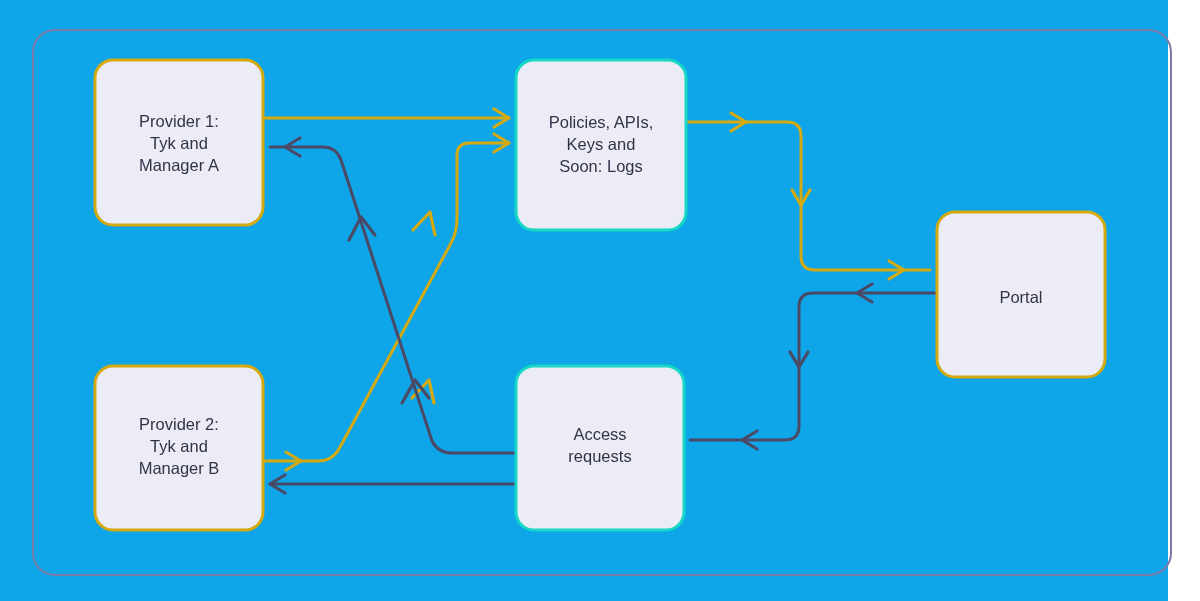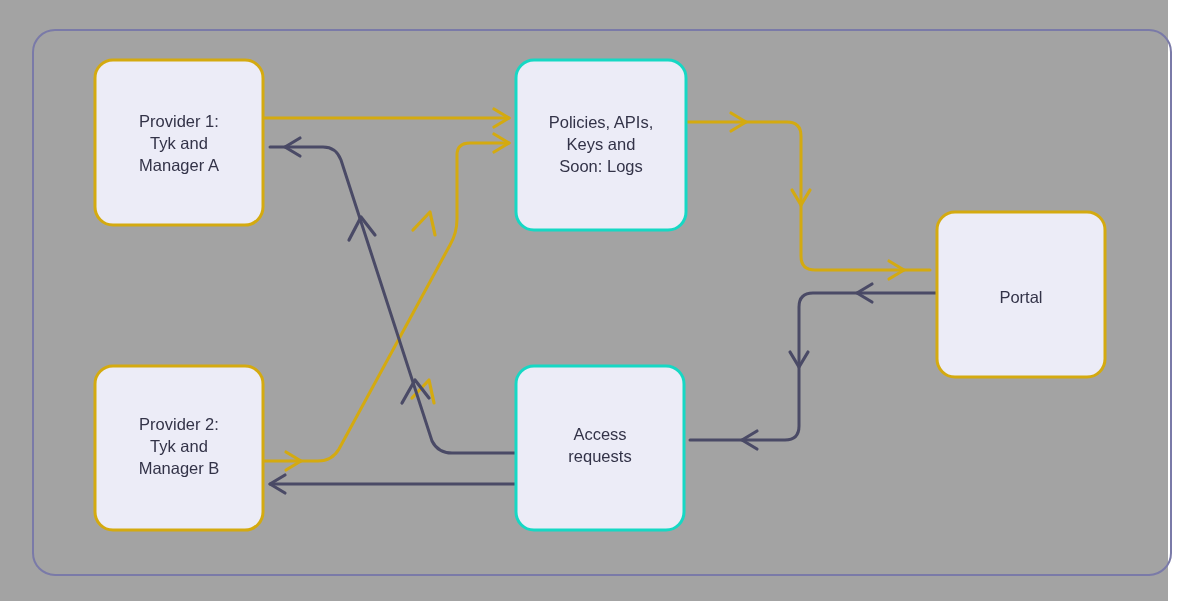--- a/index.html
+++ b/index.html
@@ -10,21 +10,21 @@
   body {
     width: 1200px;
     height: 601px;
     overflow: hidden;
     font-family: "Liberation Sans", sans-serif;
   }
   #diagram-root {
     position: relative;
     width: 1168px;
     height: 601px;
-    background: #a3a3a3;
+    background: #0ea5e9;
   }
   svg.diagram-canvas {
     display: block;
     width: 1200px;
     height: 601px;
   }
   .node-label {
     font-family: "Liberation Sans", sans-serif;
     font-size: 16.5px;
     fill: #333348;

